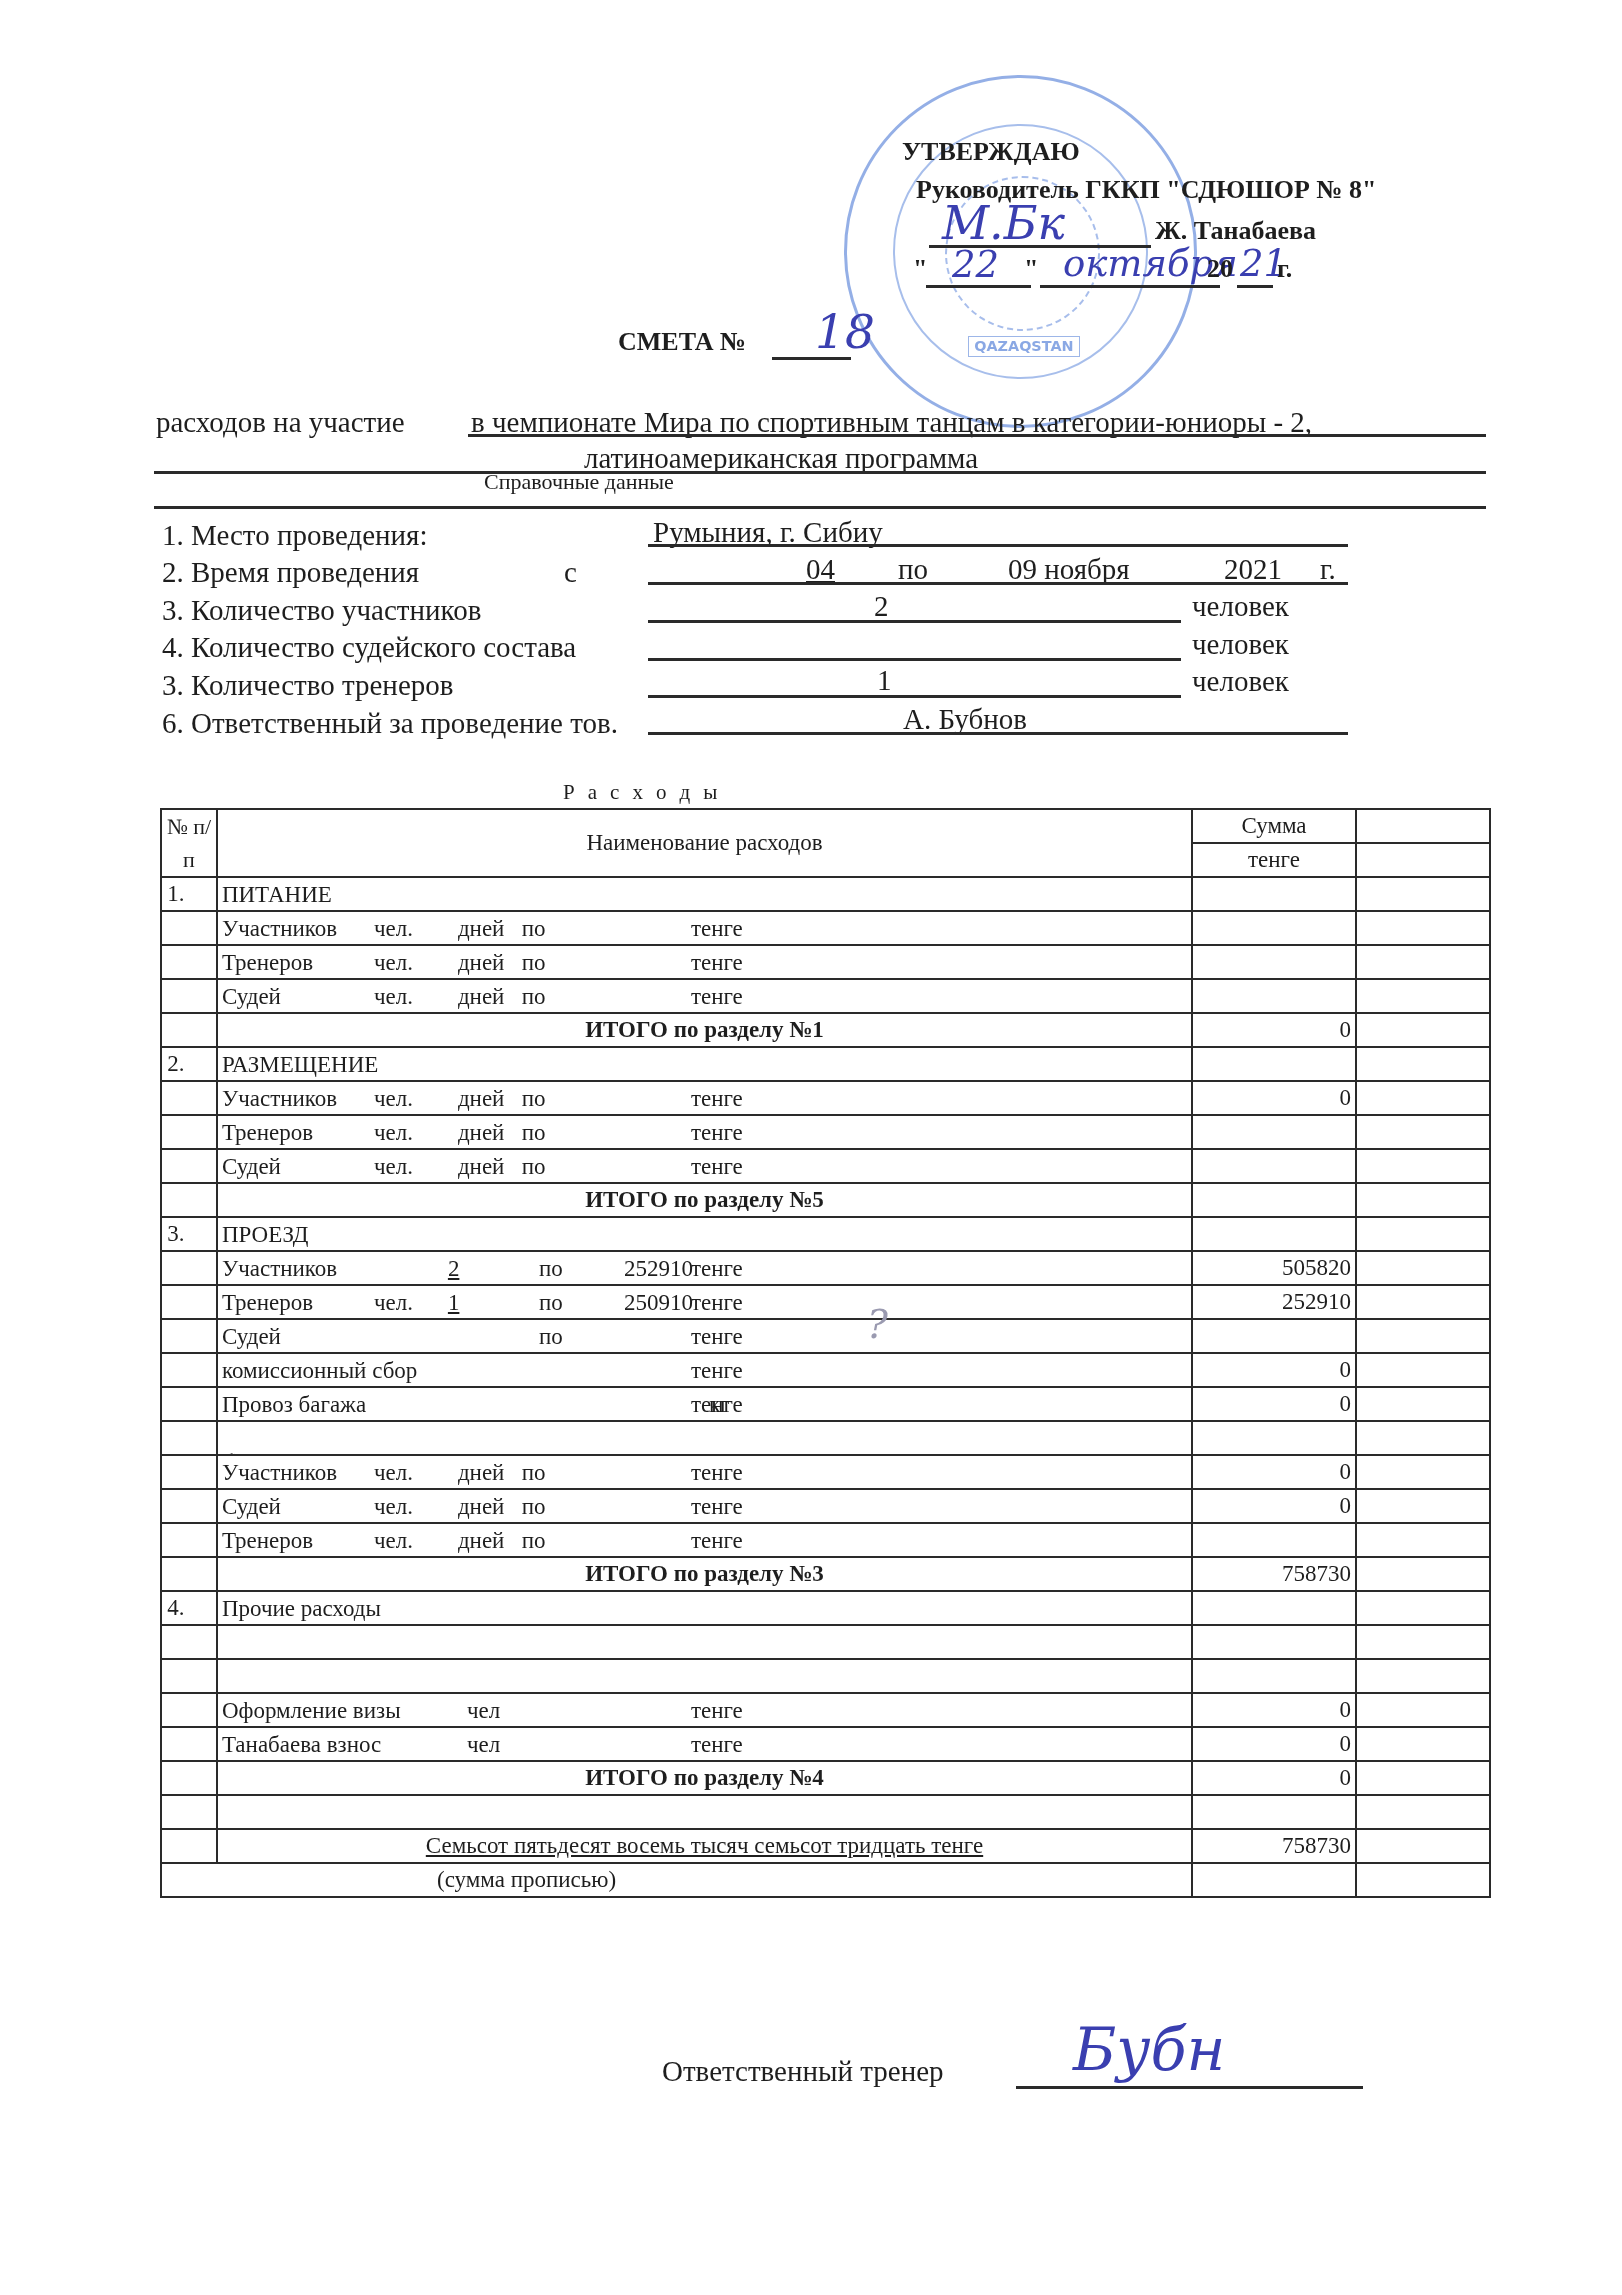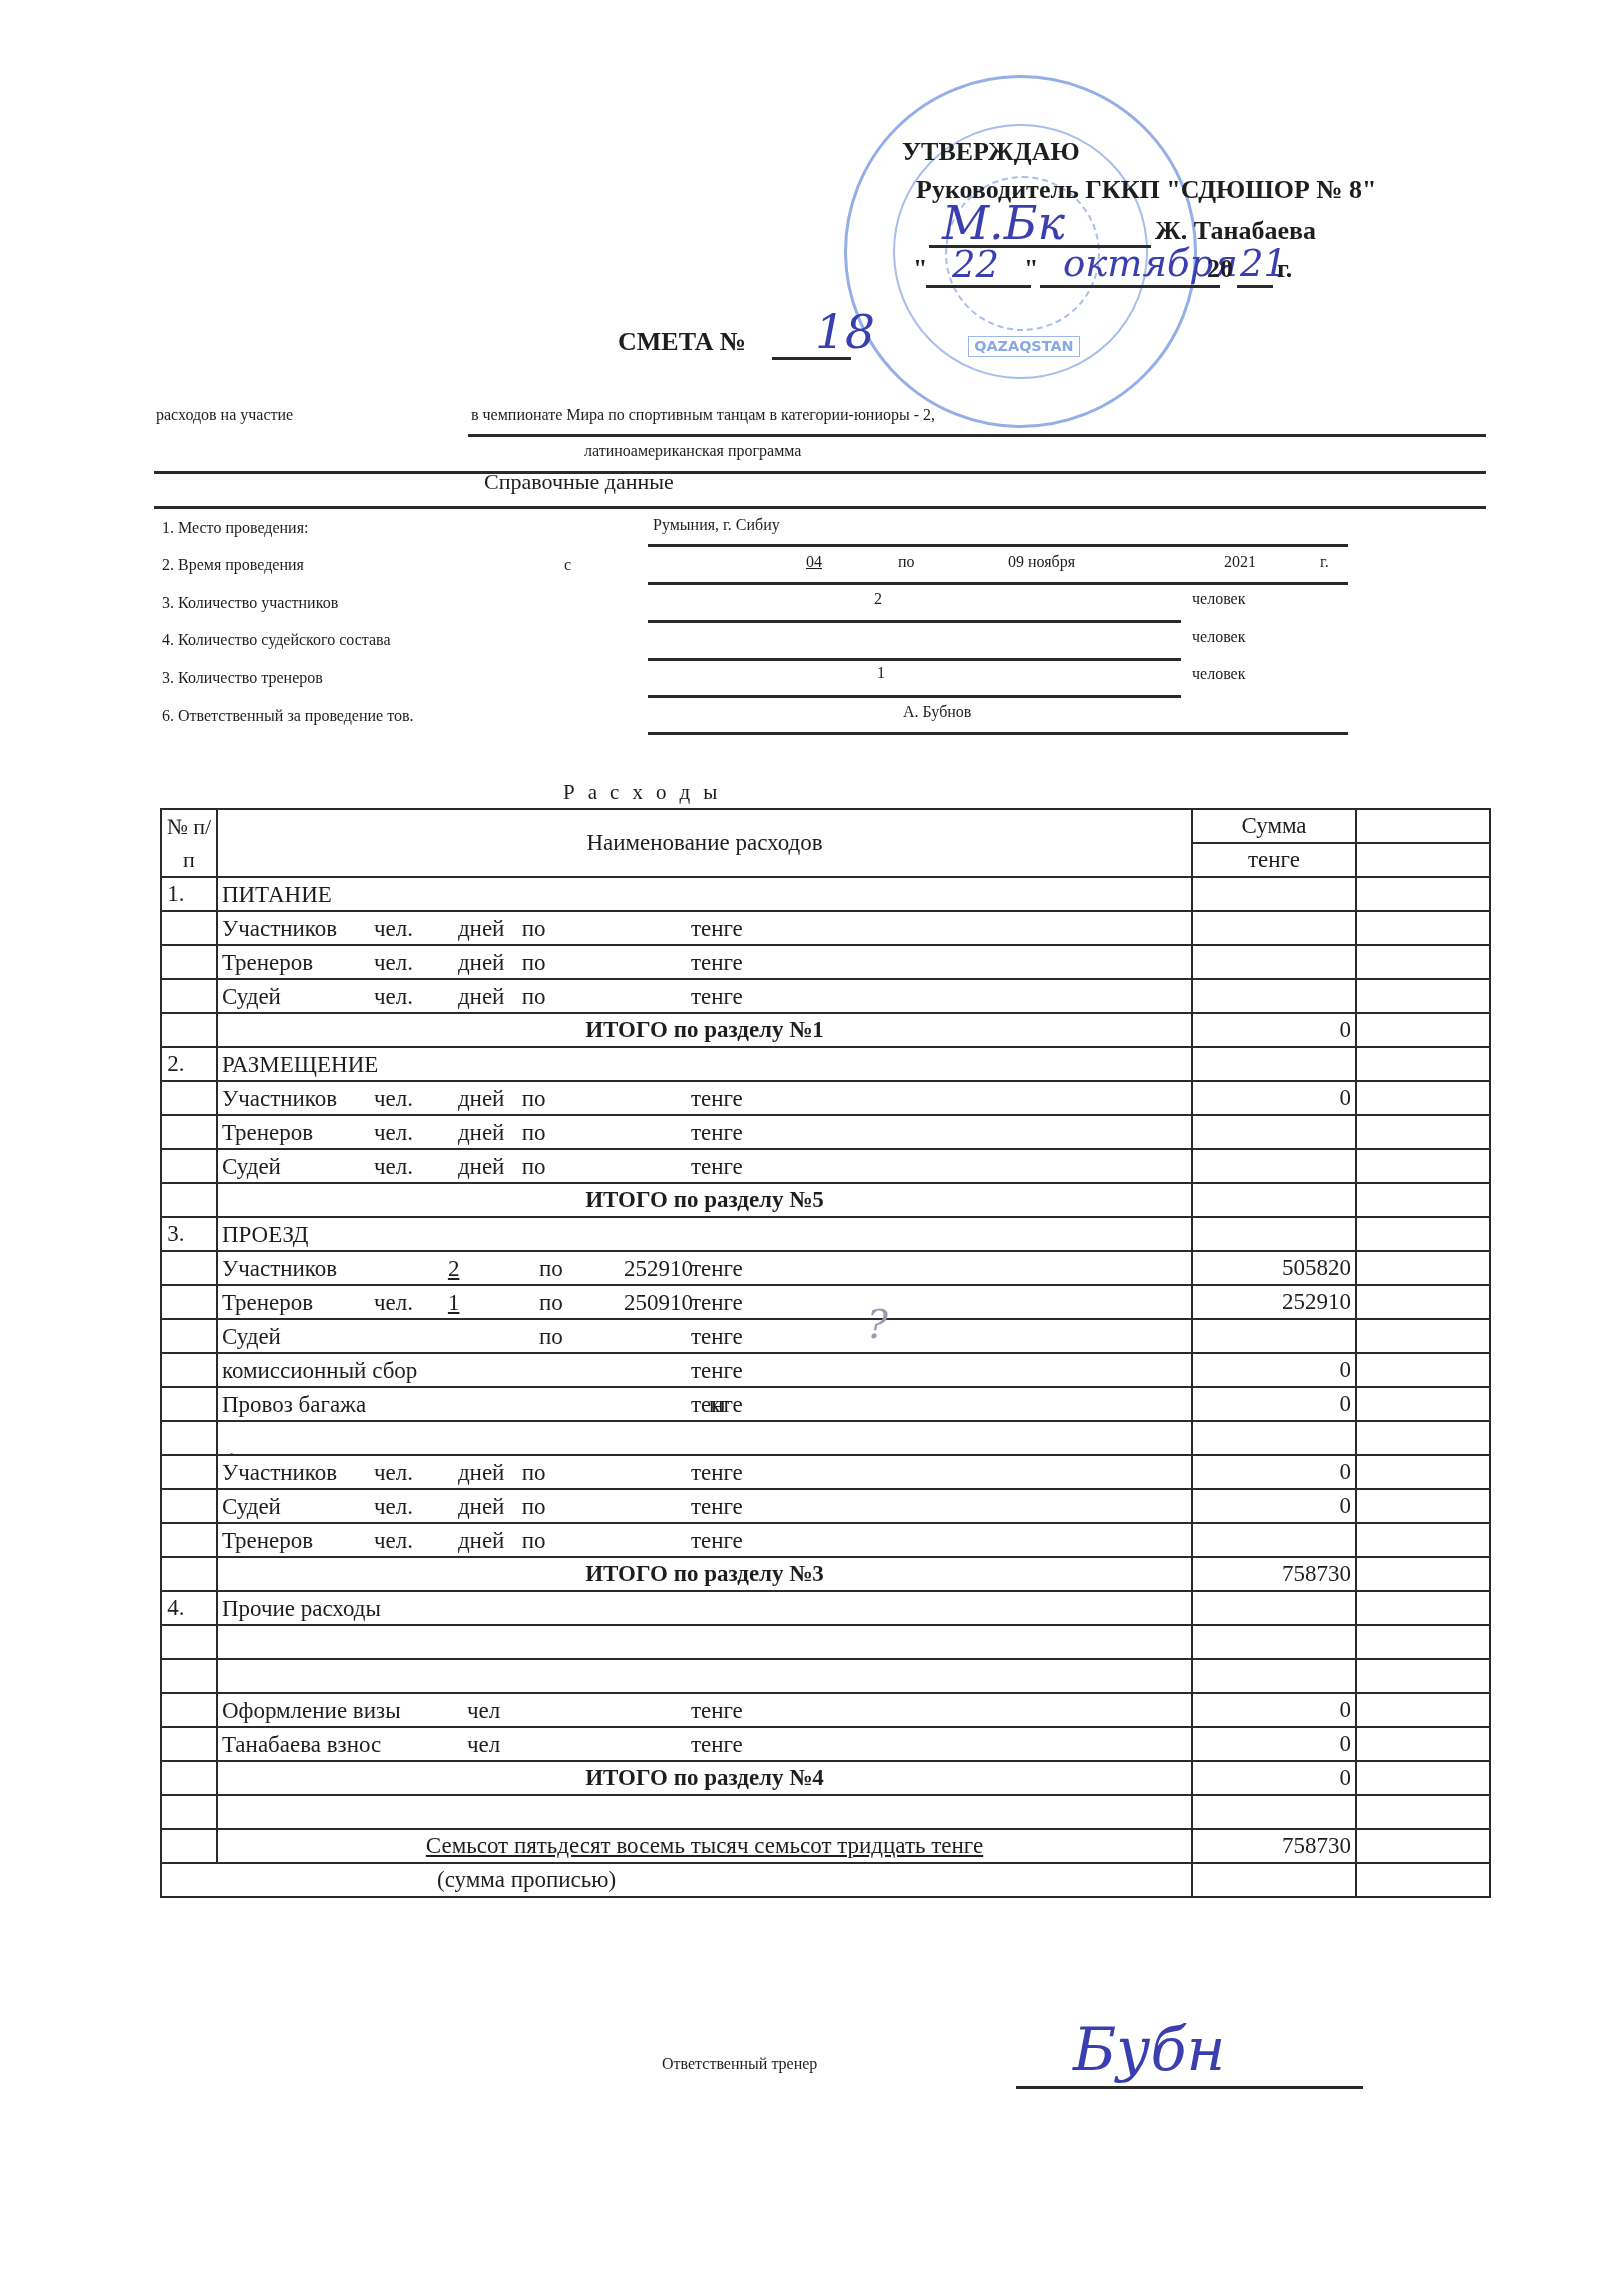--- a/index.html
+++ b/index.html
@@ -18,21 +18,21 @@
            border-radius: 50%; border: 3.9px solid rgba(60,110,210,0.55);
            box-sizing: border-box; }
   .stamp .inner { position: absolute; left: 46px; top: 46px; right: 46px; bottom: 46px;
            border-radius: 50%; border: 2px solid rgba(60,110,210,0.45); }
   .stamp .emblem { position: absolute; left: 98px; top: 98px; width: 151px; height: 151px;
            border-radius: 50%; border: 2px dashed rgba(60,110,210,0.45); }
   .stamp .word { position: absolute; left: 121px; top: 258px; font-family: "DejaVu Sans", sans-serif;
            font-size: 14.4px; font-weight: bold; color: rgba(60,110,210,0.6);
            border: 1.3px solid rgba(60,110,210,0.5); padding: 1.3px 5.2px; }
 
-  .text36 { font-size: 16px; white-space: nowrap; }
+  .text36 { font-size: 29px; white-space: nowrap; }
   .text34 { font-size: 22px; white-space: nowrap; }
 
   
   table.exp { position: absolute; left: 160px; top: 808px; width: 1328px;
               border-collapse: collapse; table-layout: fixed; font-size: 23px; }
   table.exp td { border: 2.6px solid #2a2a2a; height: 32px; padding: 0 3.9px; vertical-align: middle;
                  white-space: nowrap; overflow: hidden; }
   col.c-num { width: 56px; } col.c-name { width: 975px; } col.c-sum { width: 164px; } col.c-x { width: 134px; }
   .num-cell { text-align: left; padding-left: 5.2px !important; }
   .sum-cell { text-align: right; }

